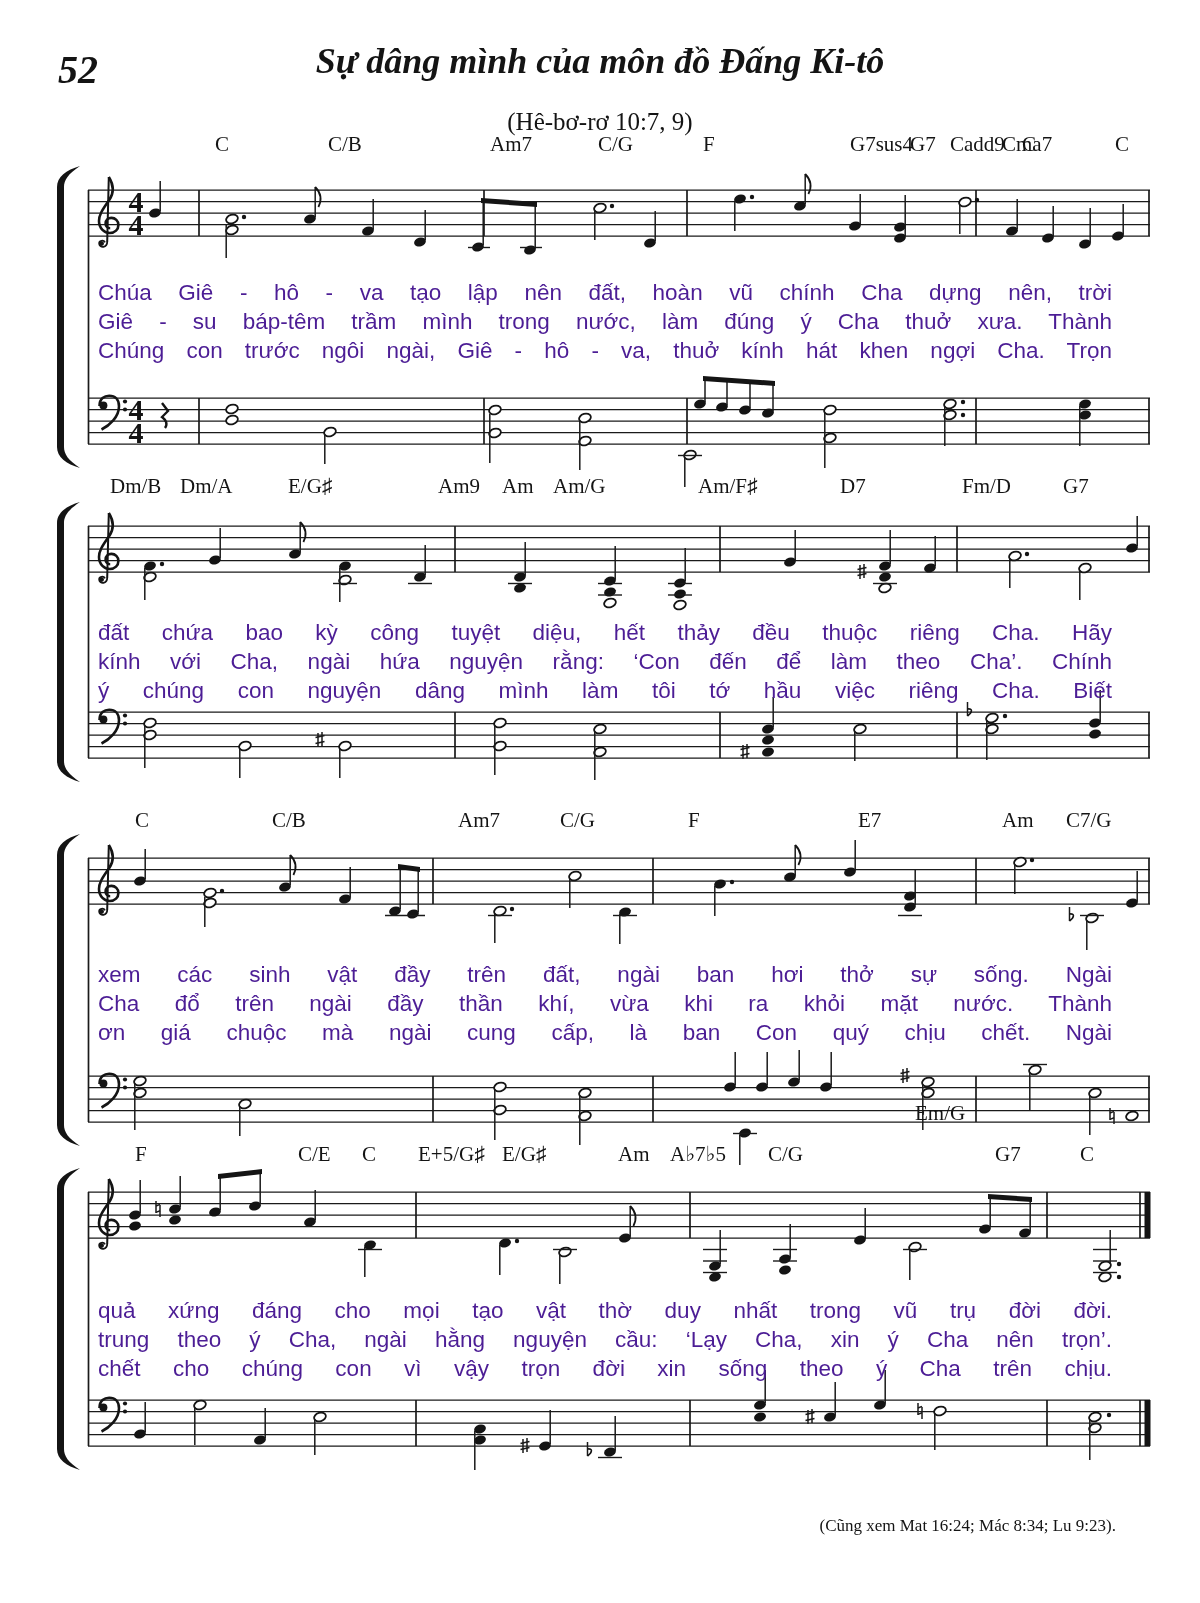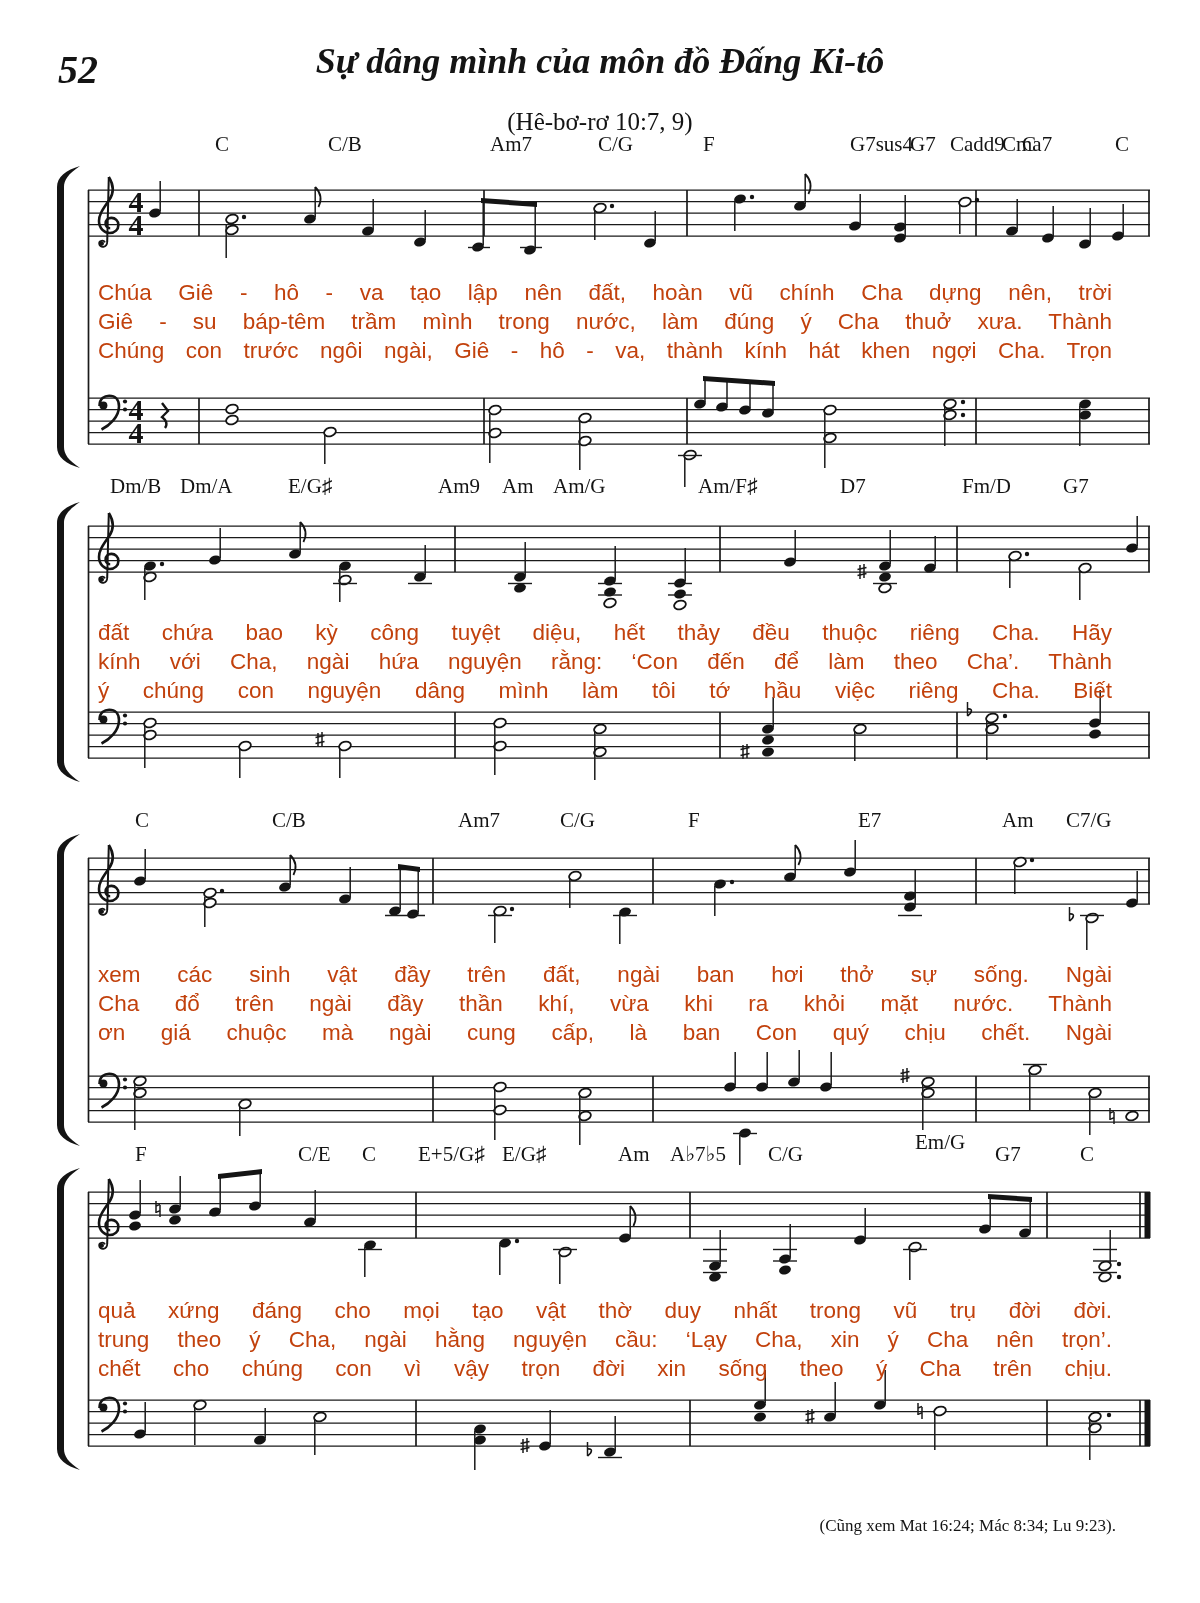--- a/index.html
+++ b/index.html
@@ -7,21 +7,21 @@
         font-family:"Liberation Serif","DejaVu Serif",serif;}
   .hymn-number{position:absolute;left:58px;top:46px;font-size:40px;font-weight:bold;font-style:italic;}
   .title{position:absolute;left:0;right:0;top:40px;margin:0;text-align:center;
          font-size:36px;font-weight:bold;font-style:italic;letter-spacing:0px;}
   .subtitle{position:absolute;left:0;right:0;top:108px;text-align:center;font-size:25px;}
   .footer{position:absolute;left:0;right:84px;top:1516px;text-align:right;font-size:17px;}
   .chord{position:absolute;font-size:21px;white-space:nowrap;
          font-family:"Liberation Serif","DejaVu Serif","DejaVu Sans",serif;}
   .lyrics{position:absolute;left:98px;width:1014px;
           font-family:"Liberation Sans","DejaVu Sans",sans-serif;
-          font-size:22.5px;line-height:29px;color:#c2410c;}
+          font-size:22.5px;line-height:29px;color:#4c1d95;}
   .lyrics div{text-align:justify;text-align-last:justify;-moz-text-align-last:justify;white-space:normal;}
   #score{position:absolute;left:0;top:0;}
   #score .sl{stroke:#1a1a1a;stroke-width:1.25;}
   #score .bl{stroke:#1a1a1a;stroke-width:1.7;}
   #score line{stroke:#1a1a1a;stroke-width:1.5;}
   #score .lg{stroke-width:1.4;}
   #score .o{fill:#ffffff;stroke:#141414;stroke-width:1.8;}
   #score .f{fill:#141414;stroke:none;}
   #score .cl{fill:none;stroke:#141414;}
   #score .blk{fill:#141414;stroke:none;}
@@ -535,33 +535,33 @@
   </div>
   <div>
     <span class="chord" style="left:135px;top:1142px">F</span>
     <span class="chord" style="left:298px;top:1142px">C/E</span>
     <span class="chord" style="left:362px;top:1142px">C</span>
     <span class="chord" style="left:418px;top:1142px">E+5/G♯</span>
     <span class="chord" style="left:502px;top:1142px">E/G♯</span>
     <span class="chord" style="left:618px;top:1142px">Am</span>
     <span class="chord" style="left:670px;top:1142px">A♭7♭5</span>
     <span class="chord" style="left:768px;top:1142px">C/G</span>
-    <span class="chord" style="left:915px;top:1130px">Em/G</span>
+    <span class="chord" style="left:915px;top:1101px">Em/G</span>
     <span class="chord" style="left:995px;top:1142px">G7</span>
     <span class="chord" style="left:1080px;top:1142px">C</span>
   </div>
 
   <div class="lyrics" style="top:278px">
     <div>Chúa Giê - hô - va tạo lập nên đất, hoàn vũ chính Cha dựng nên, trời</div>
     <div>Giê - su báp-têm trầm mình trong nước, làm đúng ý Cha thuở xưa. Thành</div>
-    <div>Chúng con trước ngôi ngài, Giê - hô - va, thành kính hát khen ngợi Cha. Trọn</div>
+    <div>Chúng con trước ngôi ngài, Giê - hô - va, thuở kính hát khen ngợi Cha. Trọn</div>
   </div>
   <div class="lyrics" style="top:618px">
     <div>đất chứa bao kỳ công tuyệt diệu, hết thảy đều thuộc riêng Cha. Hãy</div>
-    <div>kính với Cha, ngài hứa nguyện rằng: ‘Con đến để làm theo Cha’. Thành</div>
+    <div>kính với Cha, ngài hứa nguyện rằng: ‘Con đến để làm theo Cha’. Chính</div>
     <div>ý chúng con nguyện dâng mình làm tôi tớ hầu việc riêng Cha. Biết</div>
   </div>
   <div class="lyrics" style="top:960px">
     <div>xem các sinh vật đầy trên đất, ngài ban hơi thở sự sống. Ngài</div>
     <div>Cha đổ trên ngài đầy thần khí, vừa khi ra khỏi mặt nước. Thành</div>
     <div>ơn giá chuộc mà ngài cung cấp, là ban Con quý chịu chết. Ngài</div>
   </div>
   <div class="lyrics" style="top:1296px">
     <div>quả xứng đáng cho mọi tạo vật thờ duy nhất trong vũ trụ đời đời.</div>
     <div>trung theo ý Cha, ngài hằng nguyện cầu: ‘Lạy Cha, xin ý Cha nên trọn’.</div>

